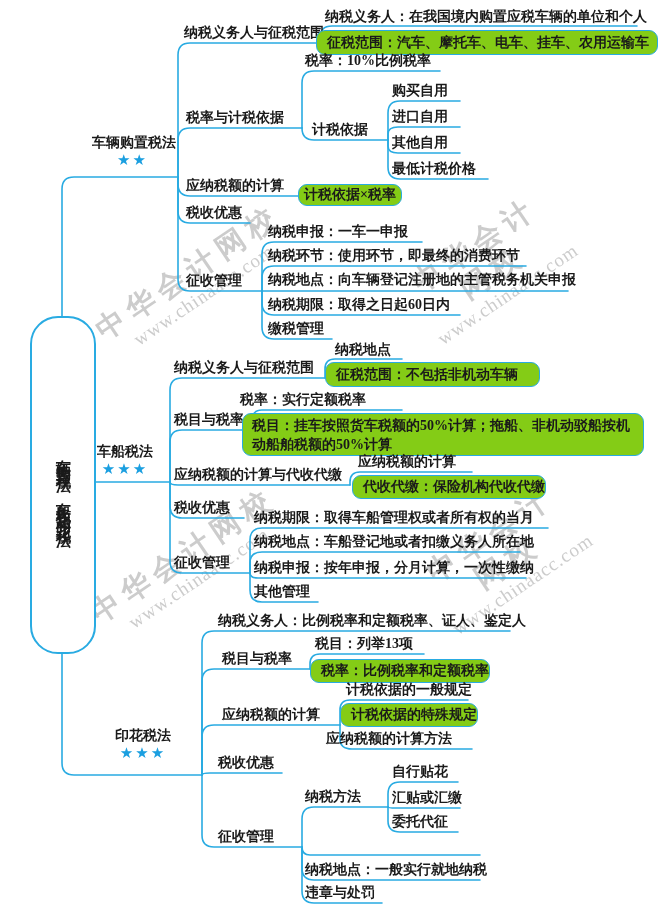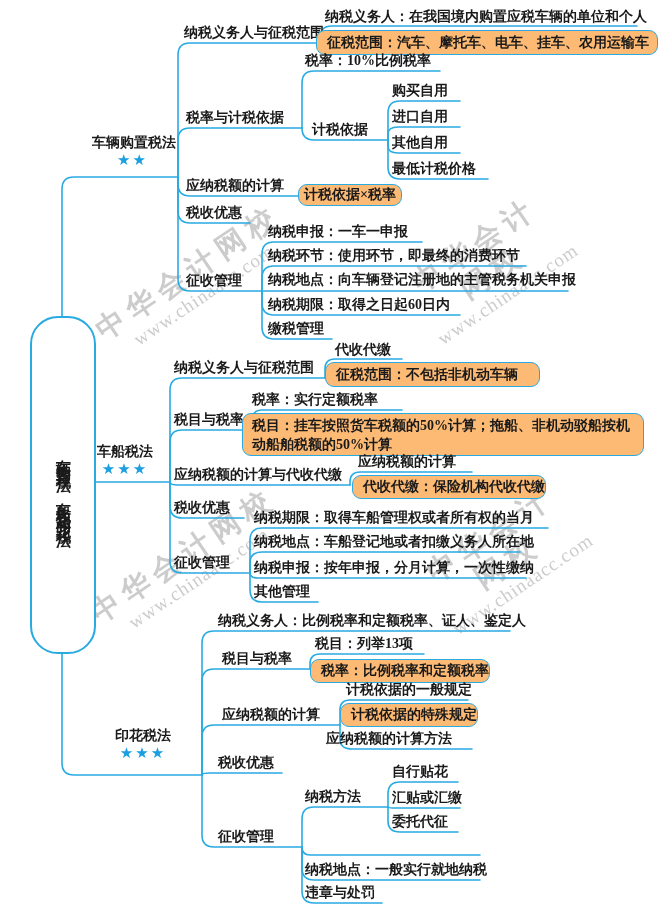--- a/index.html
+++ b/index.html
@@ -11,21 +11,21 @@
   .wm-cn{font-size:29px;letter-spacing:7px;font-weight:bold;line-height:32px;}
   .wm-url{font-size:19px;letter-spacing:1px;line-height:24px;}
   
   #wires{position:absolute;left:0;top:0;z-index:1;}
   
   .nd{position:absolute;z-index:2;font-weight:bold;font-size:14px;line-height:16px;
       color:#1a1a1a;white-space:nowrap;}
   .bl{font-size:14px;}
   .stars{position:absolute;z-index:2;color:#1b9fe0;font-size:15px;letter-spacing:2px;
          text-align:center;line-height:16px;}
-  .box{z-index:2;border:1.6px solid #29abe2;border-radius:9px;background:#fdba74;
+  .box{z-index:2;border:1.6px solid #29abe2;border-radius:9px;background:#84cc16;
        display:flex;align-items:center;padding:0 6px 0 10px;box-sizing:border-box;}
   .box.wrap{white-space:normal;line-height:19px;padding:2px 6px 2px 9px;}
   .box.ctr{justify-content:center;padding:8px 4px;}
   
   #rootnode{position:absolute;z-index:2;left:30px;top:316px;width:66px;height:338px;
       border:2px solid #29abe2;border-radius:28px;background:#fff;box-sizing:border-box;
       display:flex;align-items:center;justify-content:center;}
   #rootnode .vtxt{writing-mode:vertical-rl;text-orientation:upright;font-weight:bold;
       font-size:15px;letter-spacing:4px;color:#1a1a1a;}
 </style>
@@ -134,25 +134,25 @@
   <div class="nd" style="left:268px;top:224px">纳税申报：一车一申报</div>
   <div class="nd" style="left:268px;top:248px">纳税环节：使用环节，即最终的消费环节</div>
   <div class="nd" style="left:268px;top:272px">纳税地点：向车辆登记注册地的主管税务机关申报</div>
   <div class="nd" style="left:268px;top:297px">纳税期限：取得之日起60日内</div>
   <div class="nd" style="left:268px;top:321px">缴税管理</div>
 
   <div class="nd bl" style="left:97px;top:444px;width:56px;text-align:center">车船税法</div>
   <div class="stars" style="left:93px;top:461px;width:64px">★★★</div>
 
   <div class="nd" style="left:174px;top:360px">纳税义务人与征税范围</div>
-  <div class="nd" style="left:335px;top:342px">代收代缴</div>
+  <div class="nd" style="left:335px;top:342px">纳税地点</div>
   <div class="nd box" style="left:325px;top:362px;width:215px;height:25px">征税范围：不包括非机动车辆</div>
 
   <div class="nd" style="left:174px;top:412px">税目与税率</div>
-  <div class="nd" style="left:252px;top:392px">税率：实行定额税率</div>
+  <div class="nd" style="left:240px;top:392px">税率：实行定额税率</div>
   <div class="nd box wrap" style="left:242px;top:413px;width:402px;height:43px">税目：挂车按照货车税额的50%计算；拖船、非机动驳船按机动船舶税额的50%计算</div>
 
   <div class="nd" style="left:174px;top:467px">应纳税额的计算与代收代缴</div>
   <div class="nd" style="left:358px;top:454px">应纳税额的计算</div>
   <div class="nd box" style="left:352px;top:475px;width:194px;height:24px">代收代缴：保险机构代收代缴</div>
 
   <div class="nd" style="left:174px;top:500px">税收优惠</div>
 
   <div class="nd" style="left:174px;top:555px">征收管理</div>
   <div class="nd" style="left:254px;top:510px">纳税期限：取得车船管理权或者所有权的当月</div>

